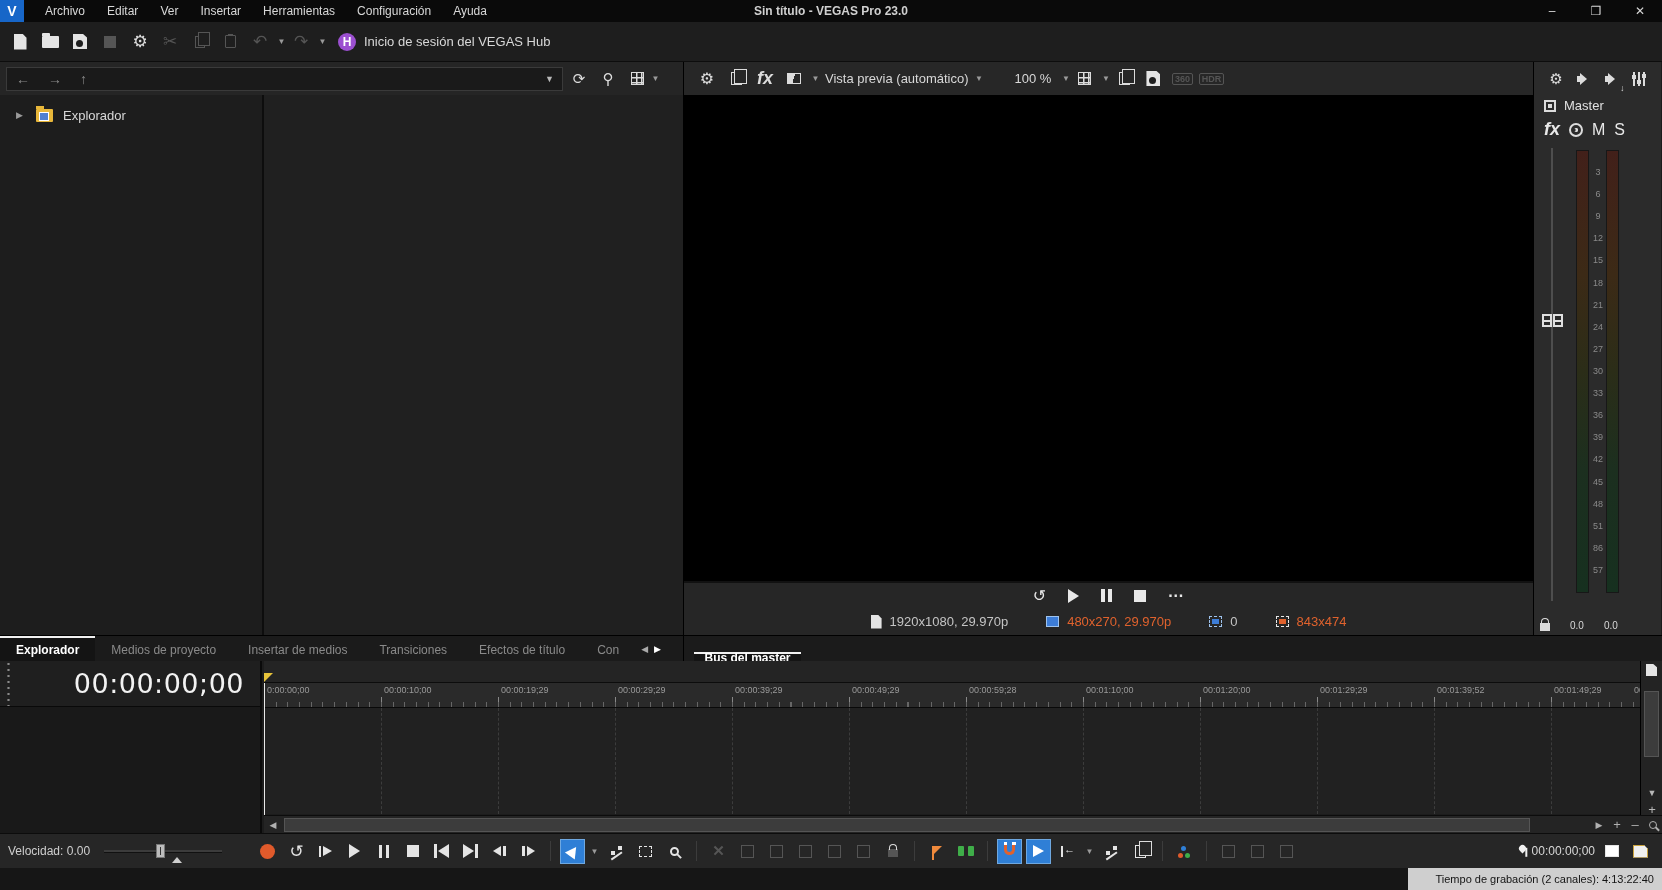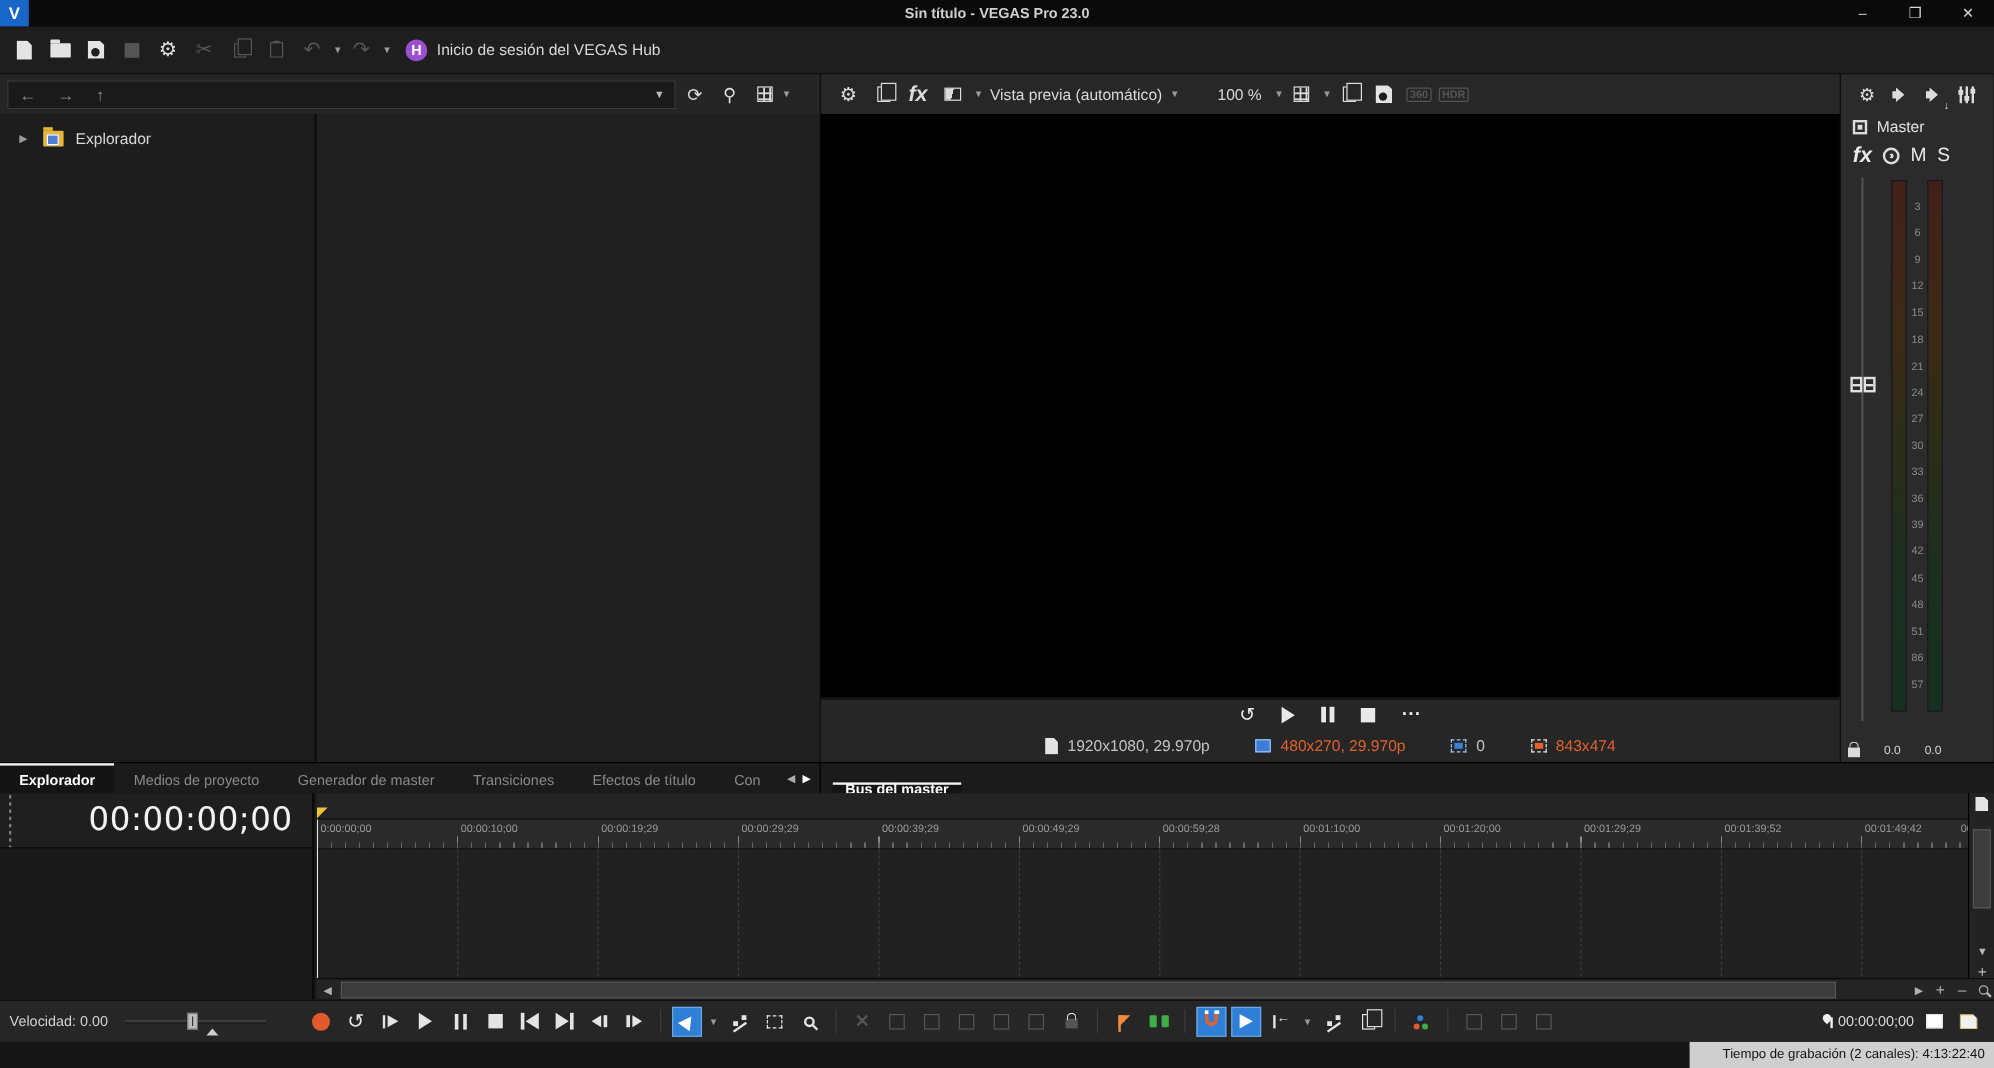--- a/index.html
+++ b/index.html
@@ -257,20 +257,29 @@
 
 .statusbar { height:22px; background:#161616; display:flex; align-items:center; }
 .status-light { margin-left:auto; width:254px; height:22px; background:#cfcfcf; color:#141414;
   font-size:11px; display:flex; align-items:center; justify-content:flex-end; padding-right:8px; }
 </style>
 </head>
 <body>
 
 <div class="titlebar">
   <div class="applogo">V</div>
+  <div class="menu">
+    <span class="menu-item">Archivo</span>
+    <span class="menu-item">Editar</span>
+    <span class="menu-item">Ver</span>
+    <span class="menu-item">Insertar</span>
+    <span class="menu-item">Herramientas</span>
+    <span class="menu-item">Configuración</span>
+    <span class="menu-item">Ayuda</span>
+  </div>
   <div class="win-title">Sin título - VEGAS Pro 23.0</div>
   <div class="win-controls">
     <span class="win-btn">–</span>
     <span class="win-btn">❒</span>
     <span class="win-btn">✕</span>
   </div>
 </div>
 
 <div class="toolbar">
   <span class="tb">
@@ -459,21 +468,21 @@
       <span class="lvl">0.0</span>
       <span class="lvl">0.0</span>
     </div>
   </div>
 </div>
 
 <div class="tabs-row">
   <div class="tabs-left">
     <span class="tab active">Explorador</span>
     <span class="tab">Medios de proyecto</span>
-    <span class="tab">Generador de master</span>
+    <span class="tab">Insertar de medios</span>
     <span class="tab">Transiciones</span>
     <span class="tab">Efectos de título</span>
     <span class="tab">Con</span>
     <span class="tab-scroll">
       <span>◀</span>
       <span style="color:#fff;">▶</span>
     </span>
   </div>
   <div class="tabs-right">
     <span class="tab active" style="padding:0 10px;">Bus del master</span>
@@ -508,21 +517,21 @@
       <span class="rl" style="left:120px">00:00:10;00</span>
       <span class="rl" style="left:237px">00:00:19;29</span>
       <span class="rl" style="left:354px">00:00:29;29</span>
       <span class="rl" style="left:471px">00:00:39;29</span>
       <span class="rl" style="left:588px">00:00:49;29</span>
       <span class="rl" style="left:705px">00:00:59;28</span>
       <span class="rl" style="left:822px">00:01:10;00</span>
       <span class="rl" style="left:939px">00:01:20;00</span>
       <span class="rl" style="left:1056px">00:01:29;29</span>
       <span class="rl" style="left:1173px">00:01:39;52</span>
-      <span class="rl" style="left:1290px">00:01:49;42</span>
+      <span class="rl" style="left:1290px">00:01:49;29</span>
       <span class="rl" style="left:1370px">00:01</span>
     </div>
     <div class="tl-body">
       <div class="gridline" style="left:117px"></div>
       <div class="gridline" style="left:234px"></div>
       <div class="gridline" style="left:351px"></div>
       <div class="gridline" style="left:468px"></div>
       <div class="gridline" style="left:585px"></div>
       <div class="gridline" style="left:702px"></div>
       <div class="gridline" style="left:819px"></div>

